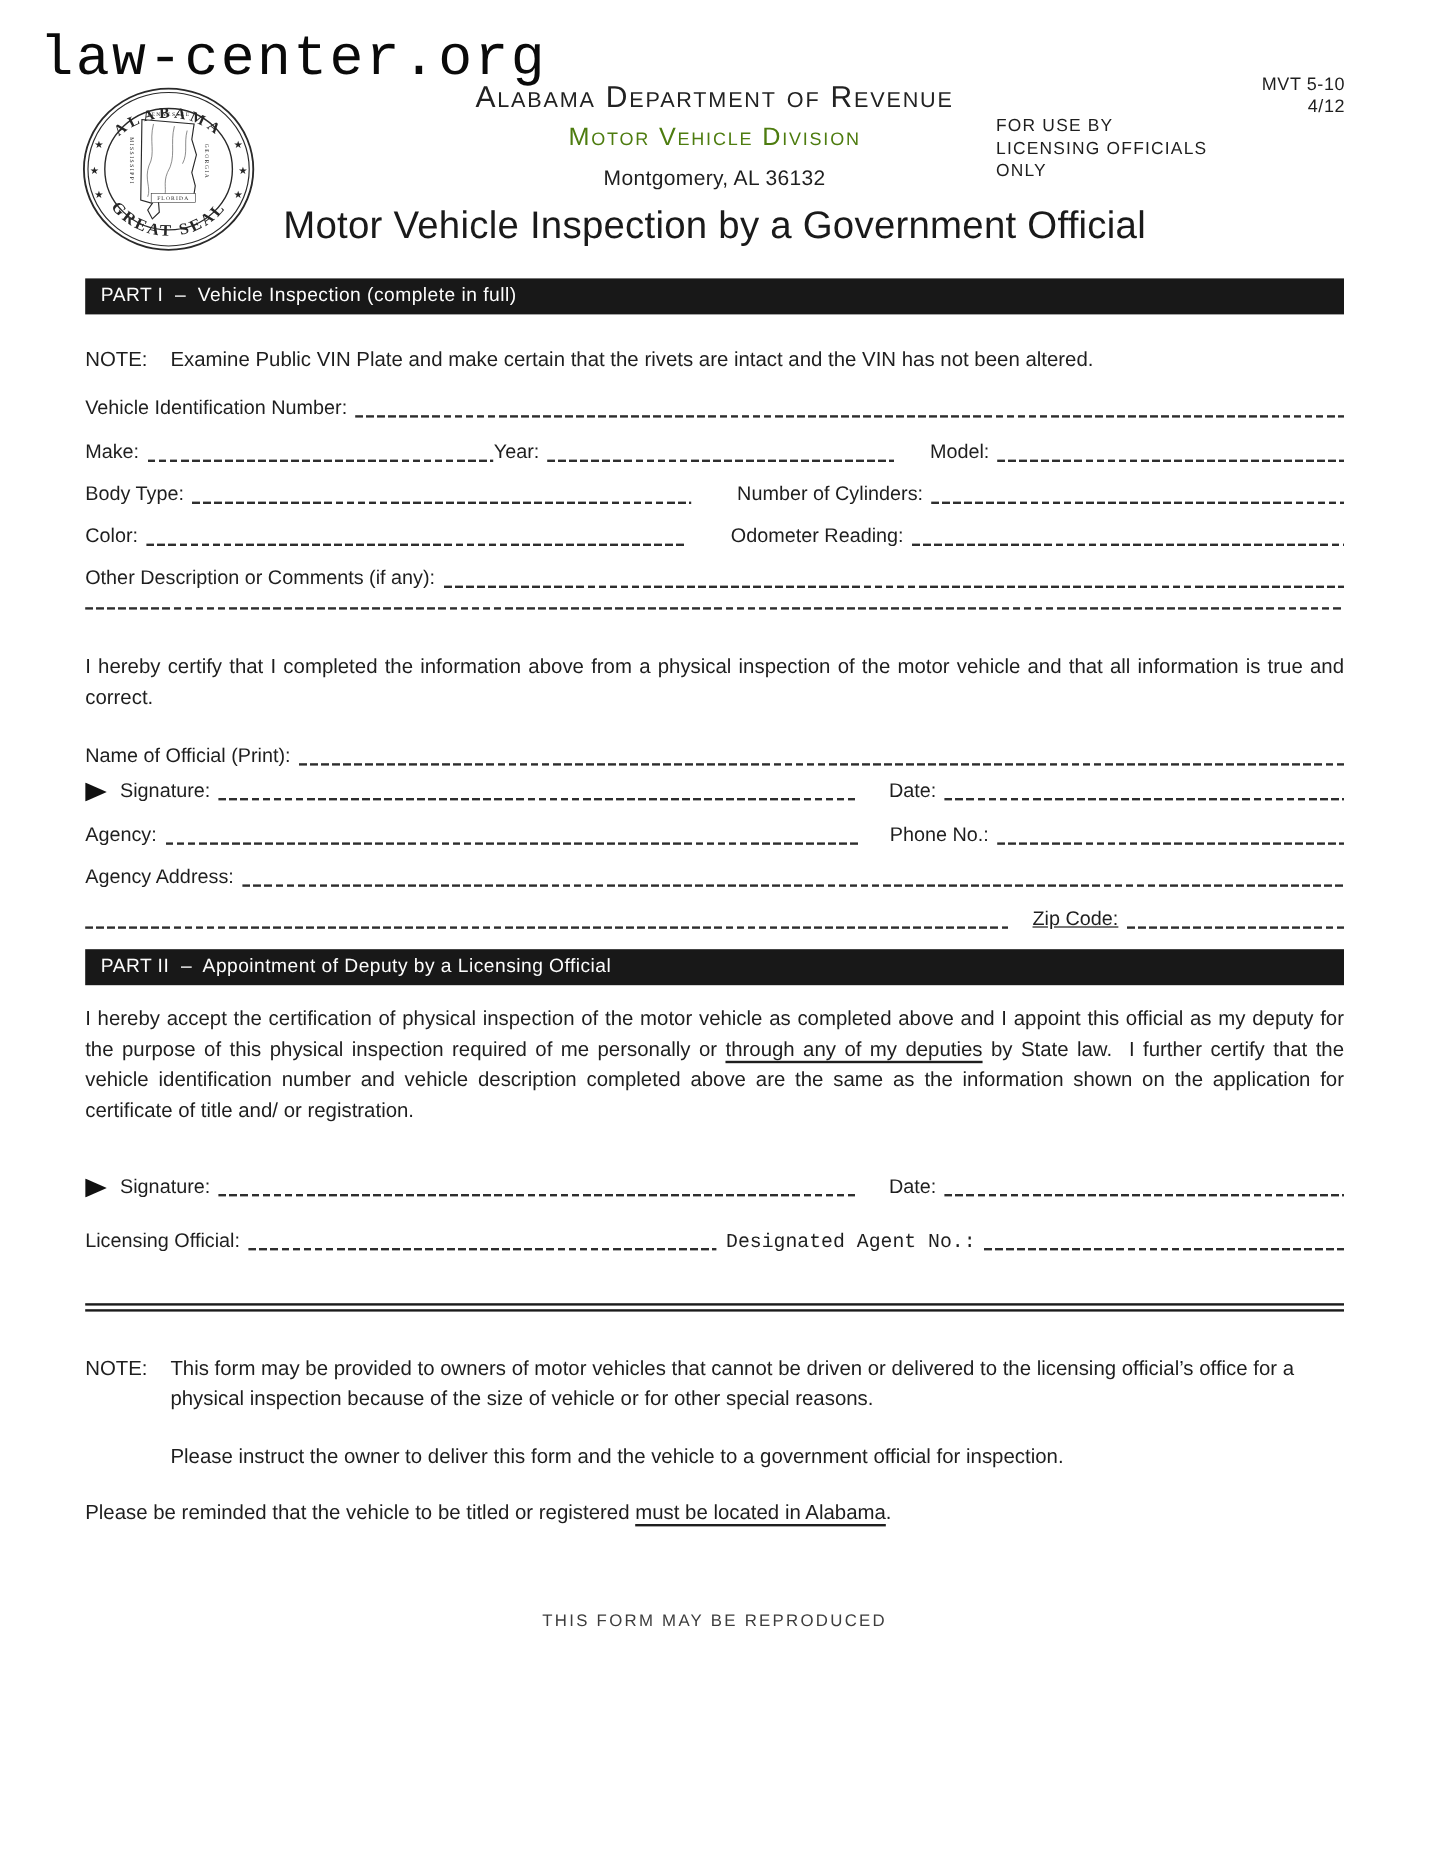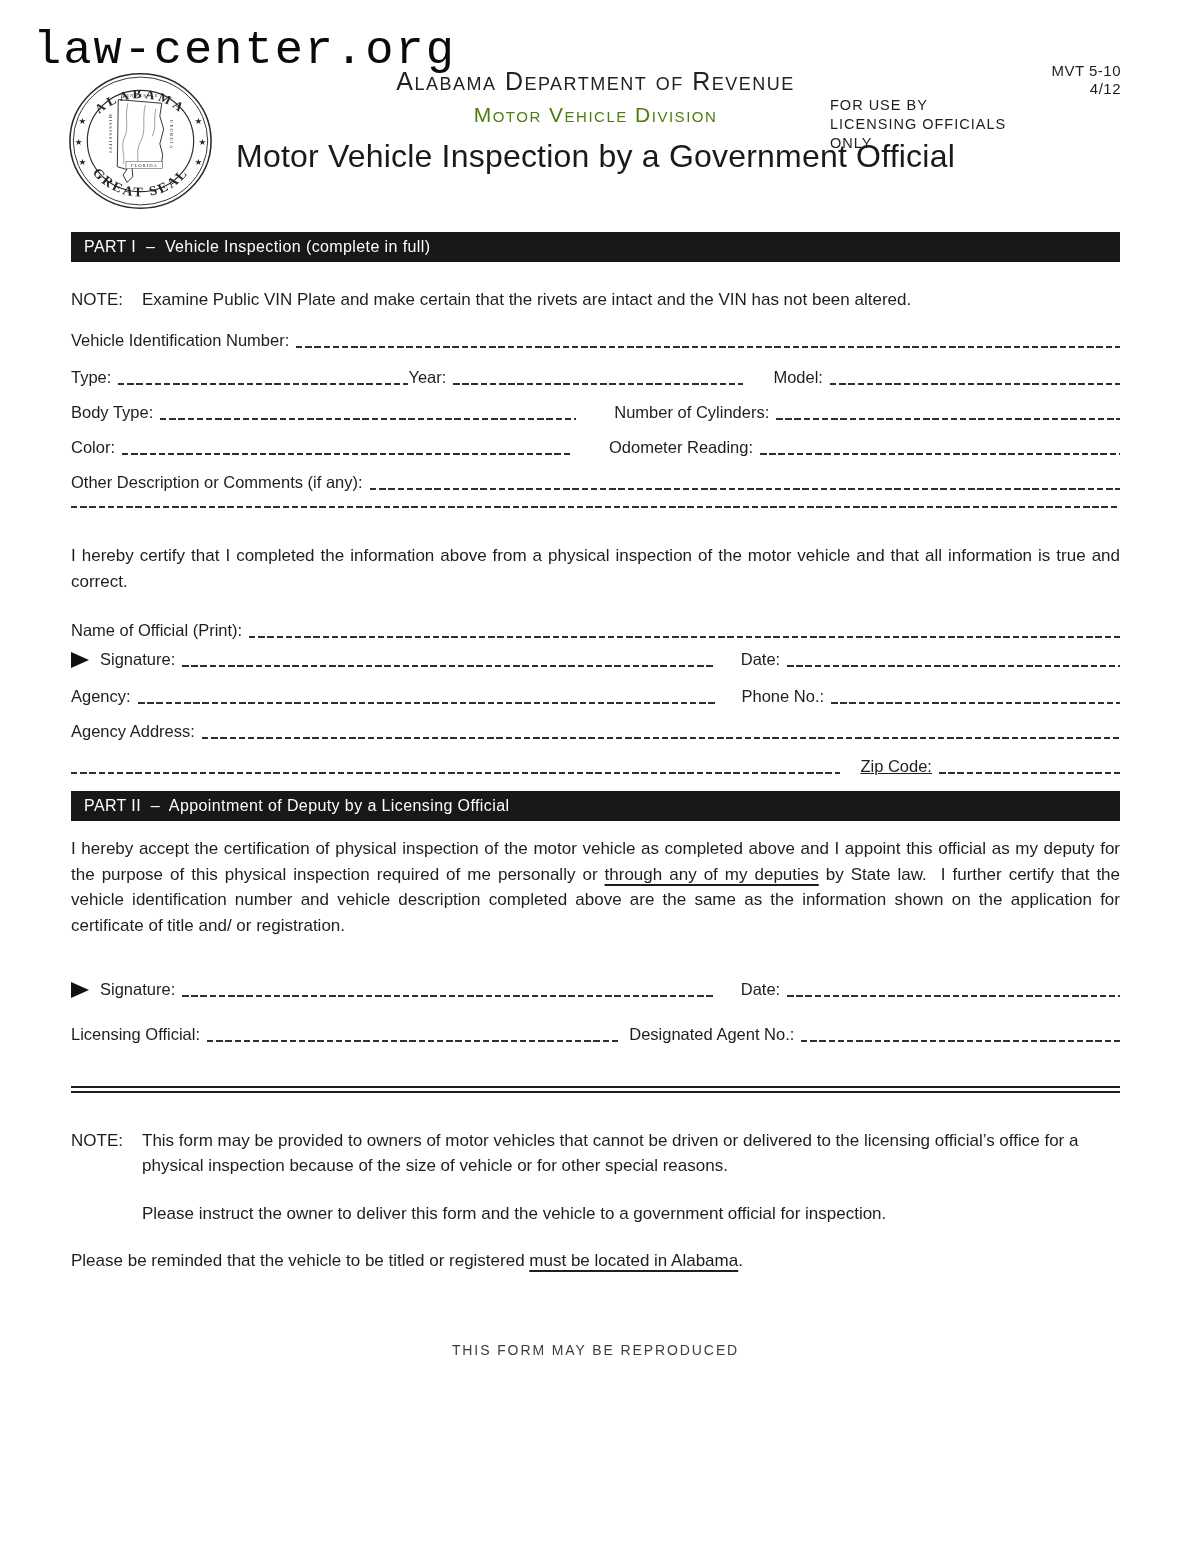--- a/index.html
+++ b/index.html
@@ -38,21 +38,21 @@
   }
   
   .row{position:absolute;left:71px;right:71px;display:flex;align-items:flex-end;font-size:16.5px;line-height:19px;}
   .lbl{white-space:nowrap;}
   .blank{
     height:2px;margin:0 0 2px 7px;
     background-image:repeating-linear-gradient(90deg,#2e2e2e 0 6.5px,transparent 6.5px 9.2px);
   }
   .f1{flex:1;} .f13{flex:1.3;} .f16{flex:1.6;} .f2{flex:2;} .f425{flex:4.25;}
   .w416{width:416px;} .w449{width:449px;}
-  .ml8{margin-left:8px;} .ml12{margin-left:20px;text-decoration:underline;} .ml20{}
+  .ml8{margin-left:8px;font-family:Liberation Mono, monospace;} .ml12{margin-left:20px;text-decoration:underline;} .ml20{}
   .ml26{margin-left:26px;} .ml30{margin-left:30px;} .ml38{margin-left:38px;text-align:center;}
   .nogap{margin-left:0;}
   .sig-arrow{width:18px;height:16px;margin:0 11px 1px 0;flex:none;}
   
   .note-flex{position:absolute;left:71px;right:71px;display:flex;font-size:17px;line-height:25px;}
   .note-lbl{width:71px;flex:none;white-space:nowrap;}
   .note-body{flex:1;}
   .para{position:absolute;left:71px;right:71px;font-size:17px;line-height:25.5px;text-align:justify;white-space:pre-wrap;margin:0;}
   .uline{text-decoration:underline;text-decoration-thickness:2px;text-underline-offset:4px;}
   .indent-line{position:absolute;left:142px;right:71px;font-size:17px;line-height:25px;}
@@ -97,20 +97,21 @@
     <text x="75" y="27" font-size="4.8" letter-spacing="1.2" text-anchor="middle" font-family="Liberation Serif,serif">TENNESSEE</text>
     <text x="42" y="46" font-size="5" letter-spacing="1.4" font-family="Liberation Serif,serif" transform="rotate(90 42 46)">MISSISSIPPI</text>
     <text x="106" y="52" font-size="5" letter-spacing="1.4" font-family="Liberation Serif,serif" transform="rotate(90 106 52)">GEORGIA</text>
     <rect x="60" y="97" width="38" height="8" fill="#ffffff" stroke="#2a2a2a" stroke-width="0.5"></rect>
     <text x="79" y="103" font-size="4.8" letter-spacing="1" text-anchor="middle" font-family="Liberation Serif,serif">FLORIDA</text>
   </svg>
 
   <div class="hdr">
     <div class="hdr-agency sc">Alabama Department of Revenue</div>
     <div class="hdr-division sc">Motor Vehicle Division</div>
+    <div class="hdr-address">Montgomery, AL 36132</div>
     <div class="form-title">Motor Vehicle Inspection by a Government Official</div>
   </div>
 
   <div class="mvt">
     <div>MVT 5-10</div>
     <div>4/12</div>
   </div>
   <div class="use-notice">FOR USE BY
 LICENSING OFFICIALS
 ONLY</div>
@@ -121,21 +122,21 @@
     <span class="note-lbl">NOTE:</span>
     <span class="note-body">Examine Public VIN Plate and make certain that the rivets are intact and the VIN has not been altered.</span>
   </div>
 
   <div class="row" style="top:331px">
     <span class="lbl">Vehicle Identification Number:</span>
     <span class="blank f1"></span>
   </div>
 
   <div class="row" style="top:368px">
-    <span class="lbl">Type:</span>
+    <span class="lbl">Make:</span>
     <span class="blank f1"></span>
     <span class="lbl ml20">Year:</span>
     <span class="blank f1"></span>
     <span class="lbl ml30">Model:</span>
     <span class="blank f1"></span>
   </div>
 
   <div class="row" style="top:403px">
     <span class="lbl">Body Type:</span>
     <span class="blank w416"></span>

